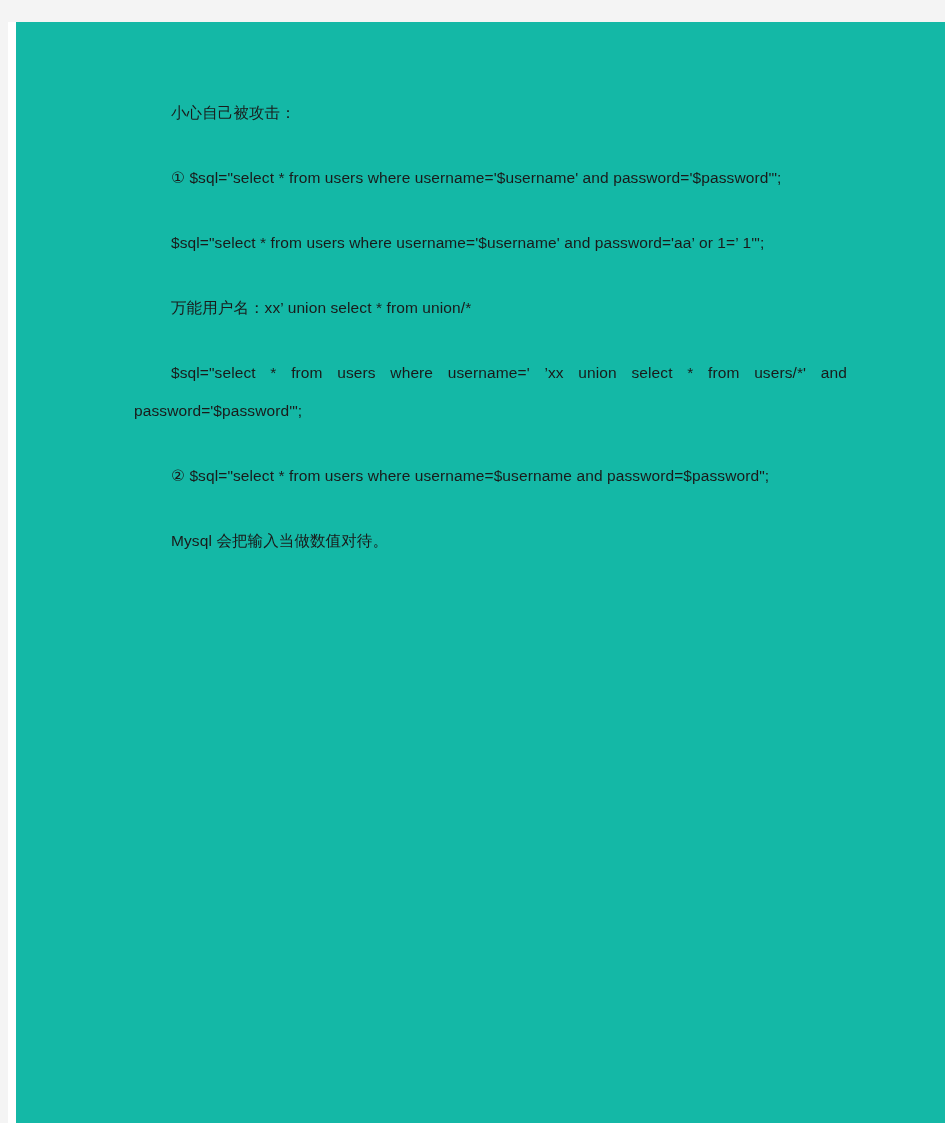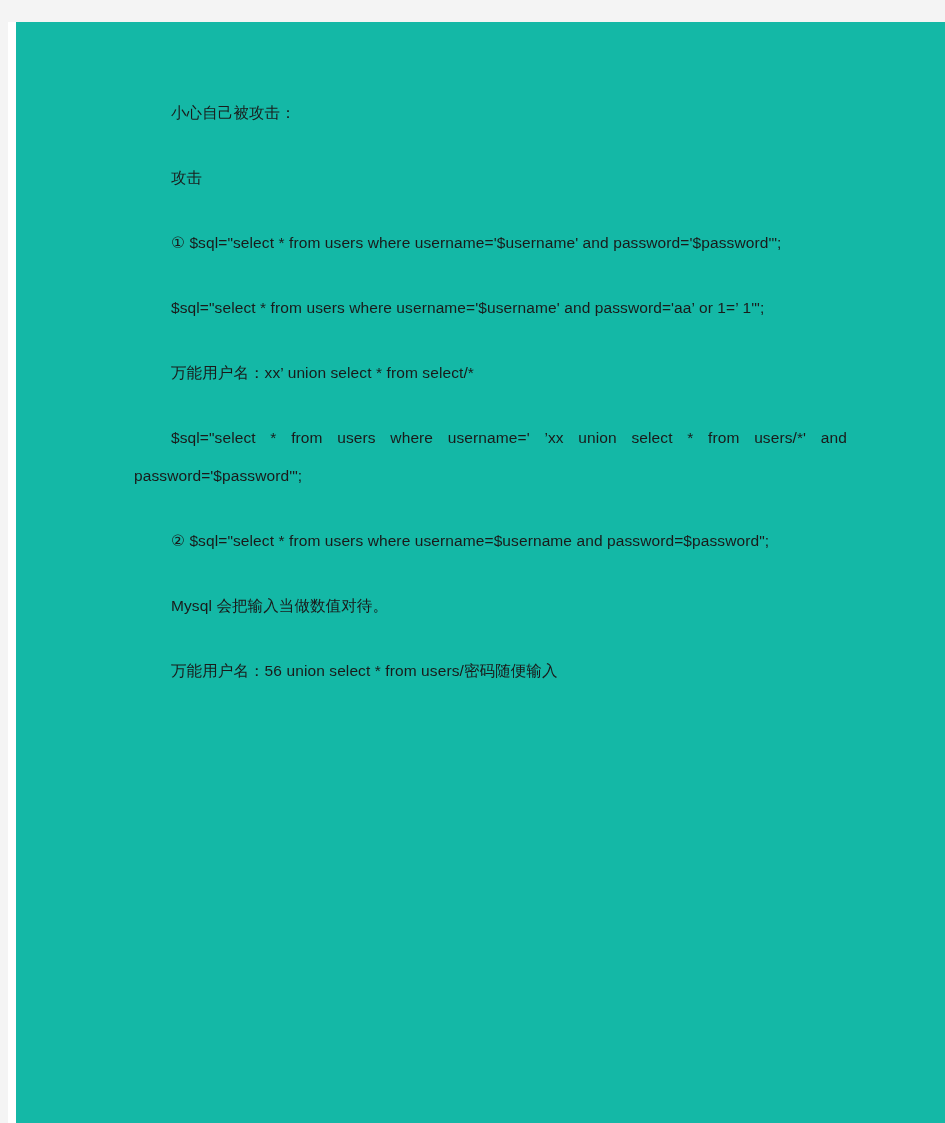--- a/index.html
+++ b/index.html
@@ -63,32 +63,30 @@
 <body>
 
 <div id="top-band"></div>
 <div id="left-strip"></div>
 
 <div id="page">
   <div id="doc-body">
 
     <p class="para nojustify">小心自己被攻击：</p>
 
-    <p class="para nojustify">攻击</p>
 
     <p class="para">①  $sql="select * from users where username='$username' and password='$password'";</p>
 
 
     <p class="para">$sql="select * from users where username='$username' and password='aa’ or 1=’ 1'";</p>
 
-    <p class="para nojustify">万能用户名：xx’  union select * from select/*</p>
+    <p class="para nojustify">万能用户名：xx’  union select * from union/*</p>
 
     <p class="para">$sql="select * from users where username=' ’xx union select * from users/*' and password='$password'";</p>
 
     <p class="para">②  $sql="select * from users where username=$username and password=$password";</p>
 
     <p class="para nojustify">Mysql 会把输入当做数值对待。</p>
 
 
-    <p class="para nojustify">万能用户名：56 union select * from users/密码随便输入</p>
 
   </div>
 </div>
 
 </body></html>

